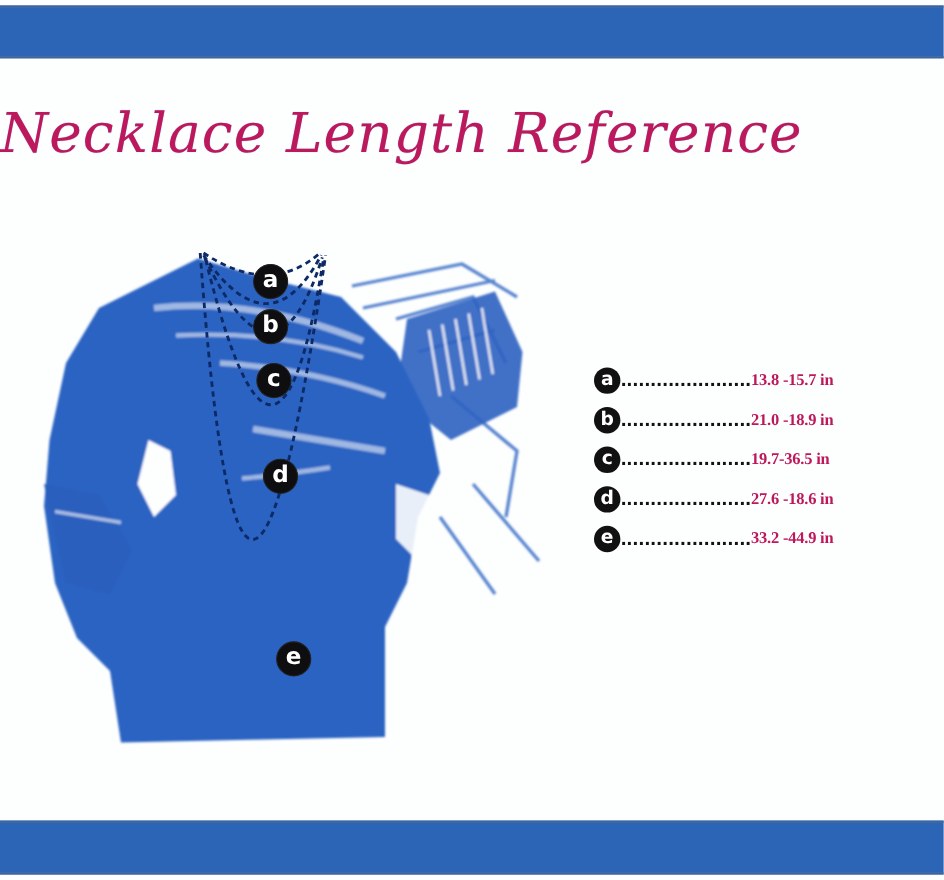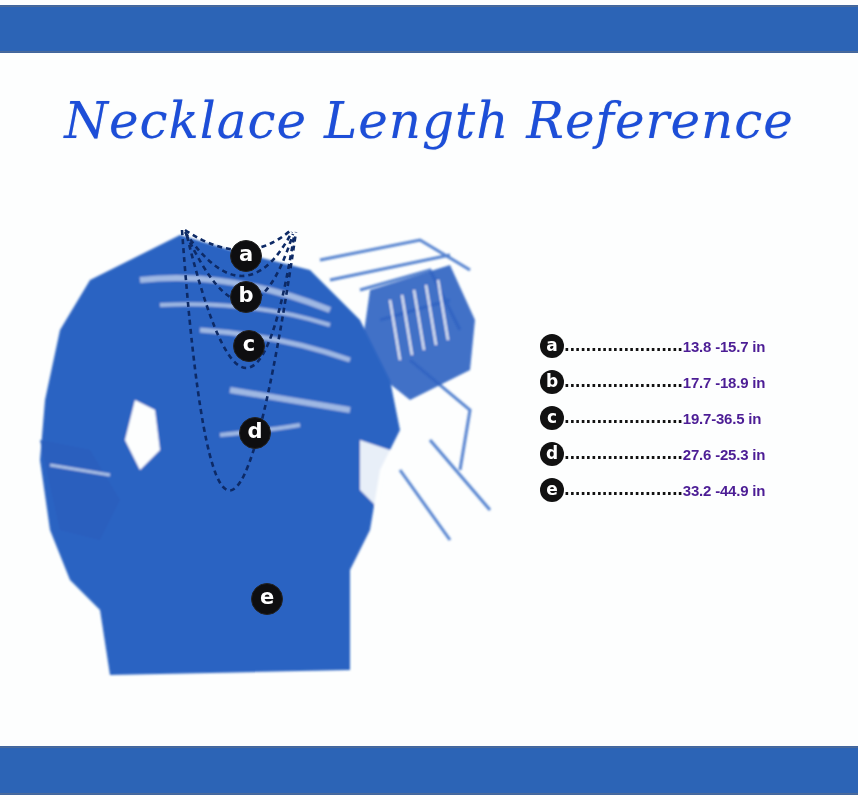--- a/index.html
+++ b/index.html
@@ -1,26 +1,26 @@
 <!DOCTYPE html>
 <html><head>
 <meta charset="utf-8">
 <style>
   html, body { margin:0; padding:0; }
   body { width:858px; height:800px; background:#fdfefe; position:relative; overflow:hidden; font-family:"Liberation Sans", sans-serif; }
   .bar { position:absolute; left:0; width:858px; background:#2c64b6; box-shadow: 0 -1px 0 #4a6a9a inset, 0 1px 0 #4a6a9a inset; }
   .bar.top { top:5px; height:46px; border-top:1px solid #41669e; border-bottom:1px solid #41669e; }
   .bar.bottom { top:746px; height:47px; border-top:1px solid #41669e; border-bottom:1px solid #41669e; }
-  .title { position:absolute; left:0; width:858px; top:92px; text-align:center; font-family:"DejaVu Serif", serif; font-style:italic; font-size:50px; color:#1d4ed8; letter-spacing:1px; text-shadow:0 0 1px #9fb6d8; }
+  .title { position:absolute; left:0; width:858px; top:92px; text-align:left; font-family:"DejaVu Serif", serif; font-style:italic; font-size:50px; color:#be185d; letter-spacing:1px; text-shadow:0 0 1px #9fb6d8; }
   .figure { position:absolute; left:30px; top:210px; width:480px; height:470px; }
   .legend { position:absolute; left:540px; top:333px; }
   .legend-row { display:flex; align-items:center; height:26px; margin-bottom:10px; }
   .badge { width:24px; height:24px; border-radius:50%; background:#111; color:#fff; font-family:"DejaVu Sans", sans-serif; font-weight:bold; font-size:17px; line-height:23px; text-align:center; flex:0 0 24px; }
   .dots { font-family:"DejaVu Sans", sans-serif; font-size:15px; color:#111; letter-spacing:-0.3px; font-weight:bold; }
-  .value { font-family:Liberation Sans, sans-serif; font-size:15px; color:#4c1d95; font-weight:bold; letter-spacing:-0.2px; }
+  .value { font-family:Liberation Serif, serif; font-size:15px; color:#be185d; font-weight:bold; letter-spacing:-0.2px; }
   .marker { position:absolute; width:30px; height:30px; border-radius:50%; background:#0e0e10; color:#fff; font-family:"DejaVu Sans", sans-serif; font-weight:bold; font-size:21px; line-height:27px; text-align:center; border:1px solid #222; }
 </style>
 </head>
 <body>
 
 <div class="bar top"></div>
 
 <div class="title">Necklace Length Reference</div>
 
 <div class="figure">
@@ -85,31 +85,31 @@
 
 <div class="legend">
   <div class="legend-row">
     <span class="badge">a</span>
     <span class="dots">......................</span>
     <span class="value">13.8 -15.7 in</span>
   </div>
   <div class="legend-row">
     <span class="badge">b</span>
     <span class="dots">......................</span>
-    <span class="value">17.7 -18.9 in</span>
+    <span class="value">21.0 -18.9 in</span>
   </div>
   <div class="legend-row">
     <span class="badge">c</span>
     <span class="dots">......................</span>
     <span class="value">19.7-36.5 in</span>
   </div>
   <div class="legend-row">
     <span class="badge">d</span>
     <span class="dots">......................</span>
-    <span class="value">27.6 -25.3 in</span>
+    <span class="value">27.6 -18.6 in</span>
   </div>
   <div class="legend-row">
     <span class="badge">e</span>
     <span class="dots">......................</span>
     <span class="value">33.2 -44.9 in</span>
   </div>
 </div>
 
 <div class="bar bottom"></div>
 

